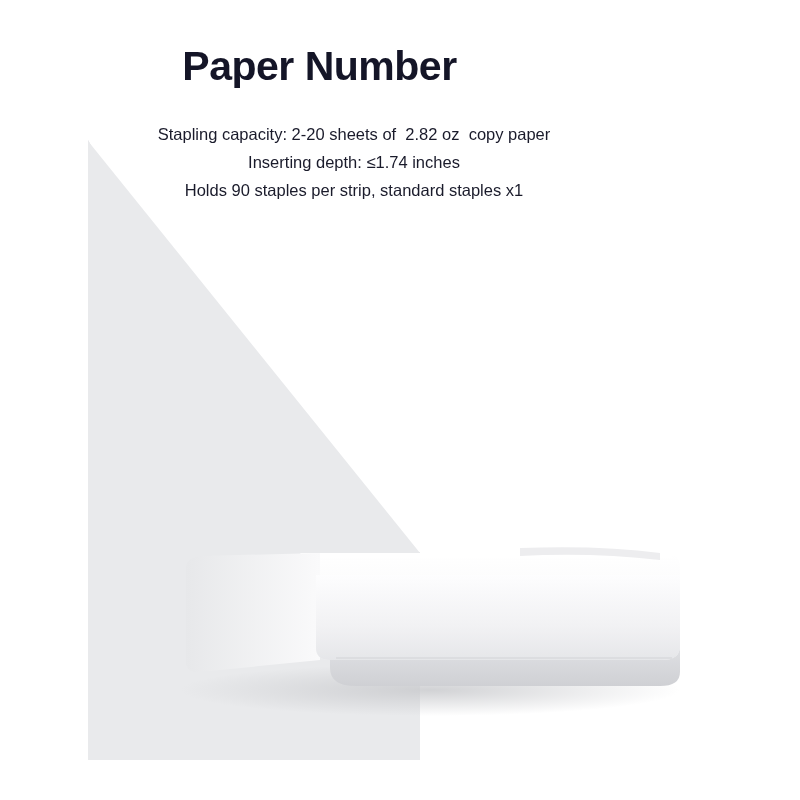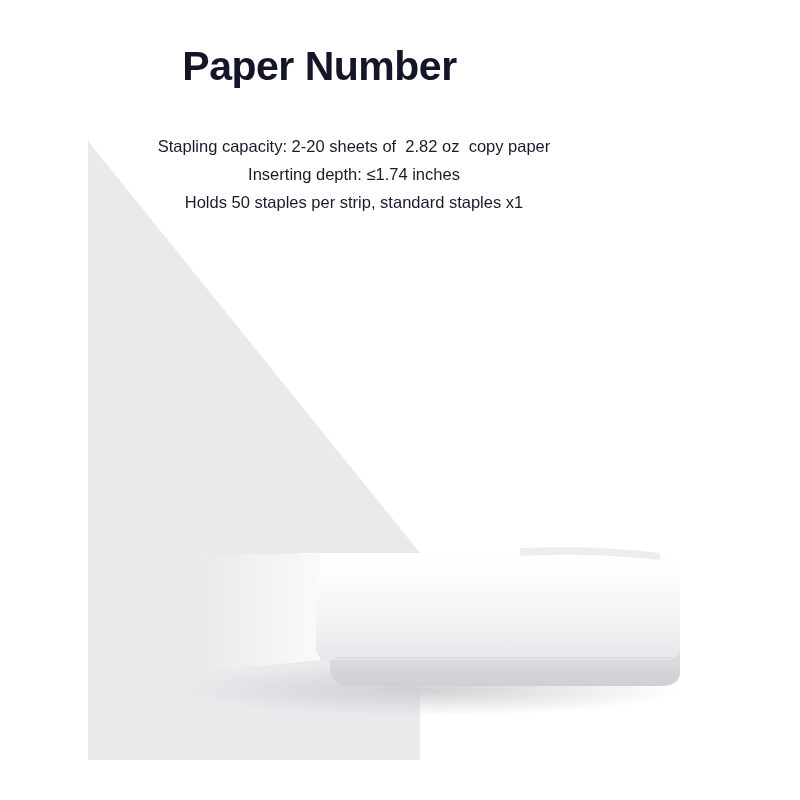--- a/index.html
+++ b/index.html
@@ -29,21 +29,21 @@
     width: 639px;
     text-align: center;
     font-size: 41px;
     font-weight: bold;
     letter-spacing: -0.5px;
     color: #141527;
     line-height: 1.1;
   }
   .specs {
     position: absolute;
-    top: 132px;
+    top: 120px;
     left: 0;
     width: 708px;
     text-align: center;
     color: #1a1b2b;
   }
   .spec-line {
     font-size: 16.5px;
     line-height: 28px;
     color: #1a1b2b;
     white-space: pre;
@@ -70,21 +70,21 @@
 </head>
 <body>
 
 <div class="page">
 
   <div class="headline">Paper Number</div>
 
   <div class="specs">
     <div class="spec-line">Stapling capacity: 2-20 sheets of  2.82 oz  copy paper</div>
     <div class="spec-line">Inserting depth: ≤1.74 inches</div>
-    <div class="spec-line">Holds 50 staples per strip, standard staples x1</div>
+    <div class="spec-line">Holds 90 staples per strip, standard staples x1</div>
   </div>
 
   <svg class="wedge" viewBox="0 0 800 800">
     <polygon points="88,140 88,760 420,760 420,552 318,552" fill="#e9eaec"></polygon>
     <polygon points="88,140 318,552 420,552 420,760 88,760" fill="#e9eaec"></polygon>
     <path d="M88,141 L420,553 L420,760 L88,760 Z" fill="#e9eaec"></path>
   </svg>
 
   <svg class="product" viewBox="0 0 800 800">
     <defs>

